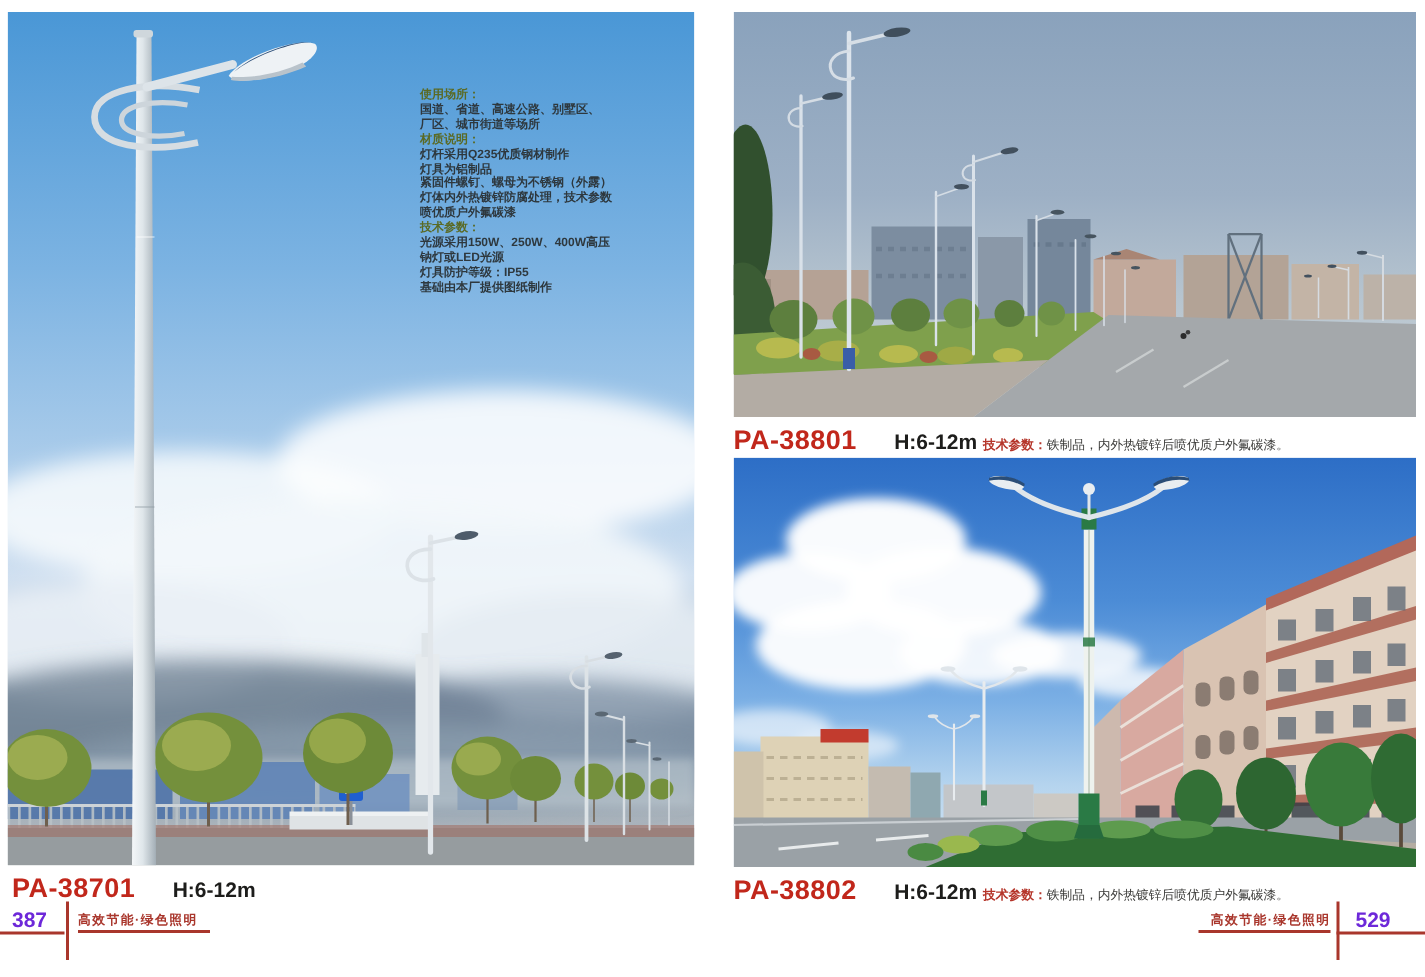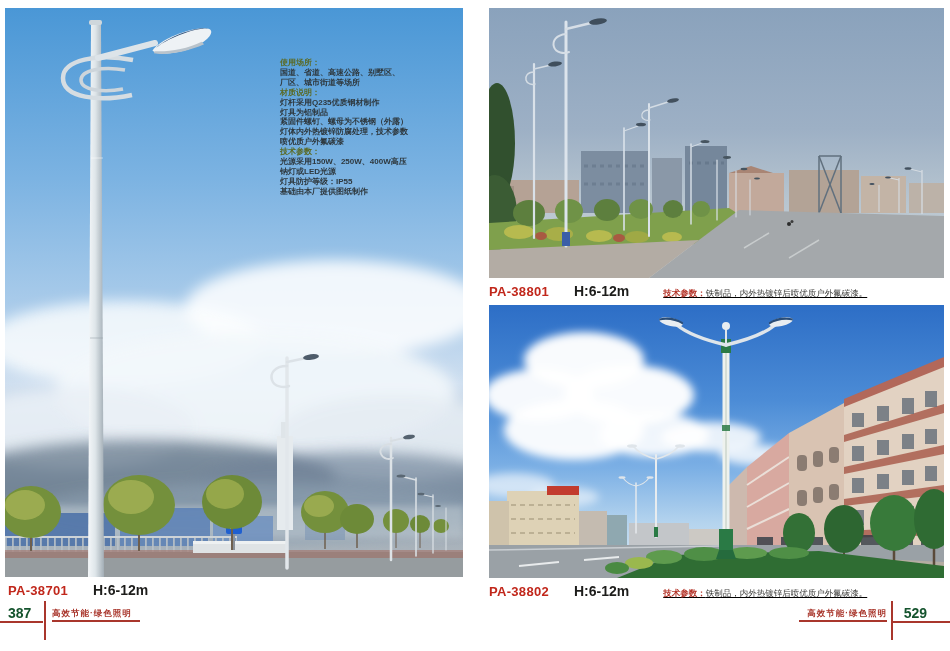--- a/index.html
+++ b/index.html
@@ -15,28 +15,28 @@
   .specs{position:absolute;left:275px;top:50px;width:185px;
          font-size:8px;line-height:9.9px;font-weight:bold;white-space:nowrap;}
   .s-label{color:#5a6a25;}
   .s-line{color:#2e383e;}
 
   
   .caption{position:absolute;display:flex;align-items:baseline;white-space:nowrap;}
   #cap-left{left:8px;top:582px;}
   #cap-tr{left:489px;top:283px;}
   #cap-br{left:489px;top:583px;}
-  .code{color:#c1271b;font-weight:bold;font-size:13px;letter-spacing:.3px;}
+  .code{color:#c1271b;font-weight:bold;font-size:18px;letter-spacing:.3px;}
   .hspec{color:#1d1d1b;font-weight:bold;font-size:14px;margin-left:25px;}
-  .tech{margin-left:34px;font-size:8.5px;text-decoration:underline;}
+  .tech{margin-left:4px;font-size:8.5px;}
   .tech-label{color:#b5352a;font-weight:bold;}
   .tech-note{color:#3a3a38;}
 
   
-  .fpn{position:absolute;font-size:14px;font-weight:bold;color:#14532d;}
+  .fpn{position:absolute;font-size:14px;font-weight:bold;color:#6d28d9;}
   .fslogan{position:absolute;font-size:8.5px;font-weight:bold;color:#a9362c;letter-spacing:1px;}
   .frule{position:absolute;background:#a9362c;}
   #fpn-l{left:8px;top:605px;}
   #rule-pn-l{left:0;top:621px;width:43px;height:2px;}
   #vbar-l{left:44px;top:601px;width:2px;height:39px;}
   #fslogan-l{left:52px;top:608px;}
   #rule-sl-l{left:52px;top:620px;width:88px;height:1.5px;}
   #fpn-r{right:23px;top:605px;}
   #rule-pn-r{right:0;top:621px;width:59px;height:2px;}
   #vbar-r{right:57px;top:601px;width:2px;height:39px;}

